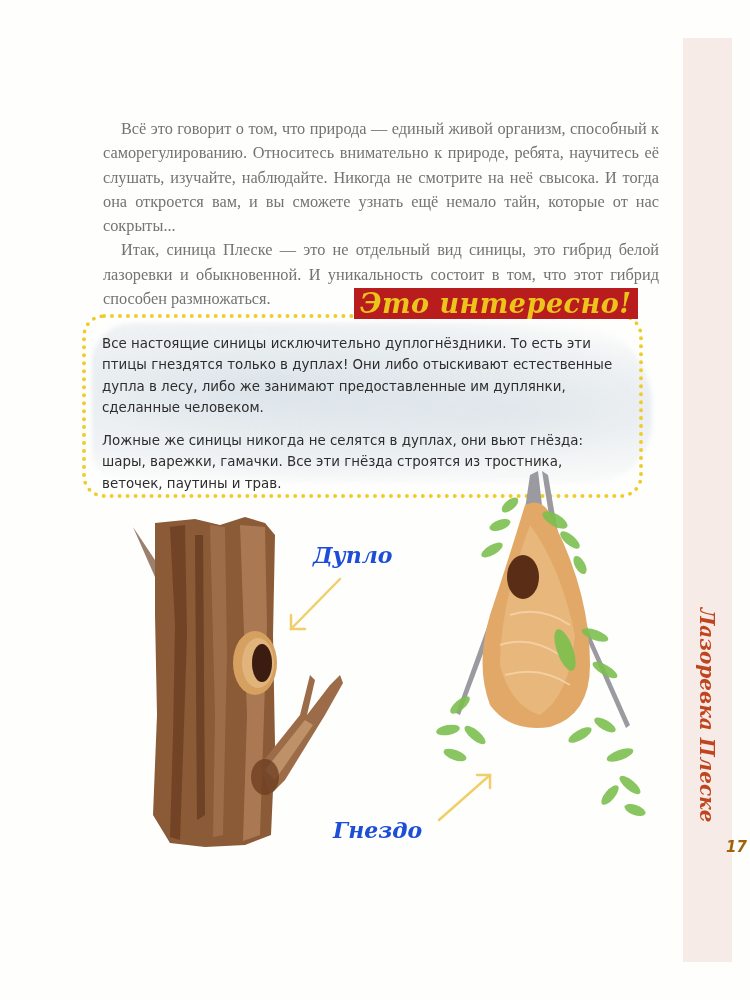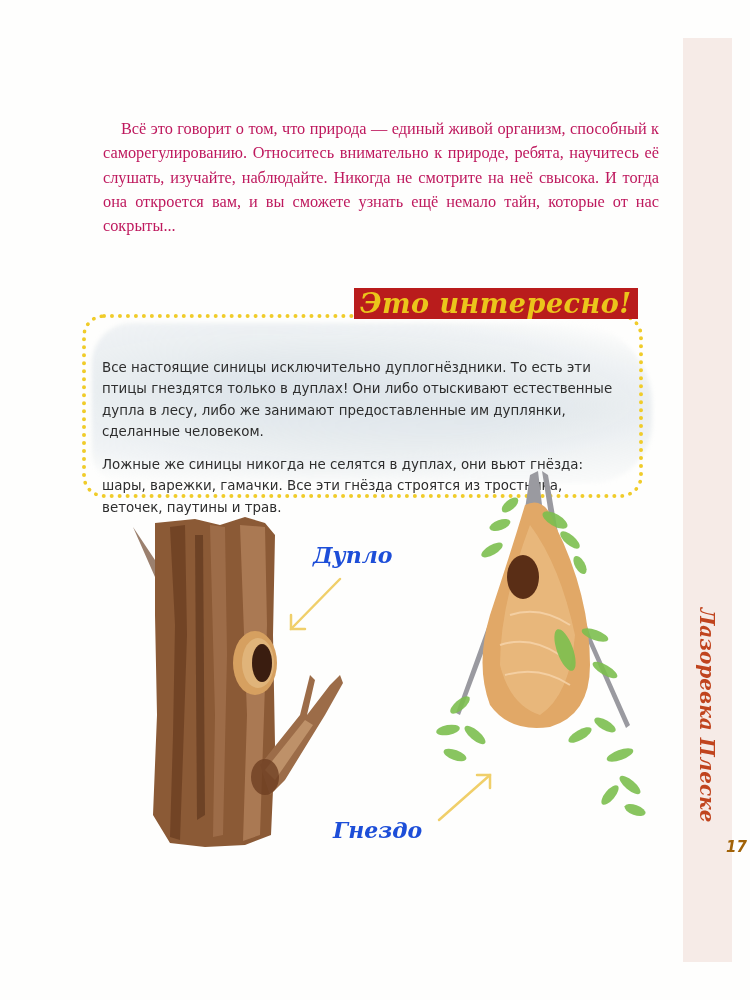--- a/index.html
+++ b/index.html
@@ -21,21 +21,21 @@
     }
     
     .body-text {
       position: absolute;
       left: 103px;
       top: 117px;
       width: 556px;
       font-family: "Liberation Serif", serif;
       font-size: 16.3px;
       line-height: 24.3px;
-      color: #be185d;
+      color: #737373;
       text-align: justify;
     }
     .body-text p {
       margin: 0;
       text-indent: 18px;
     }
     
     .info-box {
       position: absolute;
       left: 82px;
@@ -73,21 +73,20 @@
     }
     .info-text {
       position: absolute;
       left: 102px;
       top: 333px;
       width: 520px;
       font-family: "DejaVu Sans", sans-serif;
       font-size: 13.4px;
       line-height: 21.3px;
       color: #2d2d2d;
-      margin-top: 24px;
     }
     .info-text p {
       margin: 0 0 12px 0;
     }
     
     .illus {
       position: absolute;
     }
     .label-script {
       position: absolute;
@@ -131,20 +130,21 @@
       color: #a16207;
     }
   </style>
 </head>
 <body>
 
 <div class="page">
 
   <div class="body-text">
     <p>Всё это говорит о том, что природа — единый живой организм, способный к саморегулированию. Относитесь внимательно к природе, ребята, научитесь её слушать, изучайте, наблюдайте. Никогда не смотрите на неё свысока. И тогда она откроется вам, и вы сможете узнать ещё немало тайн, которые от нас сокрыты...</p>
+    <p>Итак, синица Плеске — это не отдельный вид синицы, это гибрид белой лазоревки и обыкновенной. И уникальность состоит в том, что этот гибрид способен размножаться.</p>
   </div>
 
   <div class="wash"></div>
   <div class="info-box"></div>
   <div class="info-title">Это интересно!</div>
   <div class="info-text">
     <p>Все настоящие синицы исключительно дуплогнёздники. То есть эти птицы гнездятся только в дуплах! Они либо отыскивают естественные дупла в лесу, либо же занимают предоставленные им дуплянки, сделанные человеком.</p>
     <p>Ложные же синицы никогда не селятся в дуплах, они вьют гнёзда: шары, варежки, гамачки. Все эти гнёзда строятся из тростника, веточек, паутины и трав.</p>
   </div>
 

